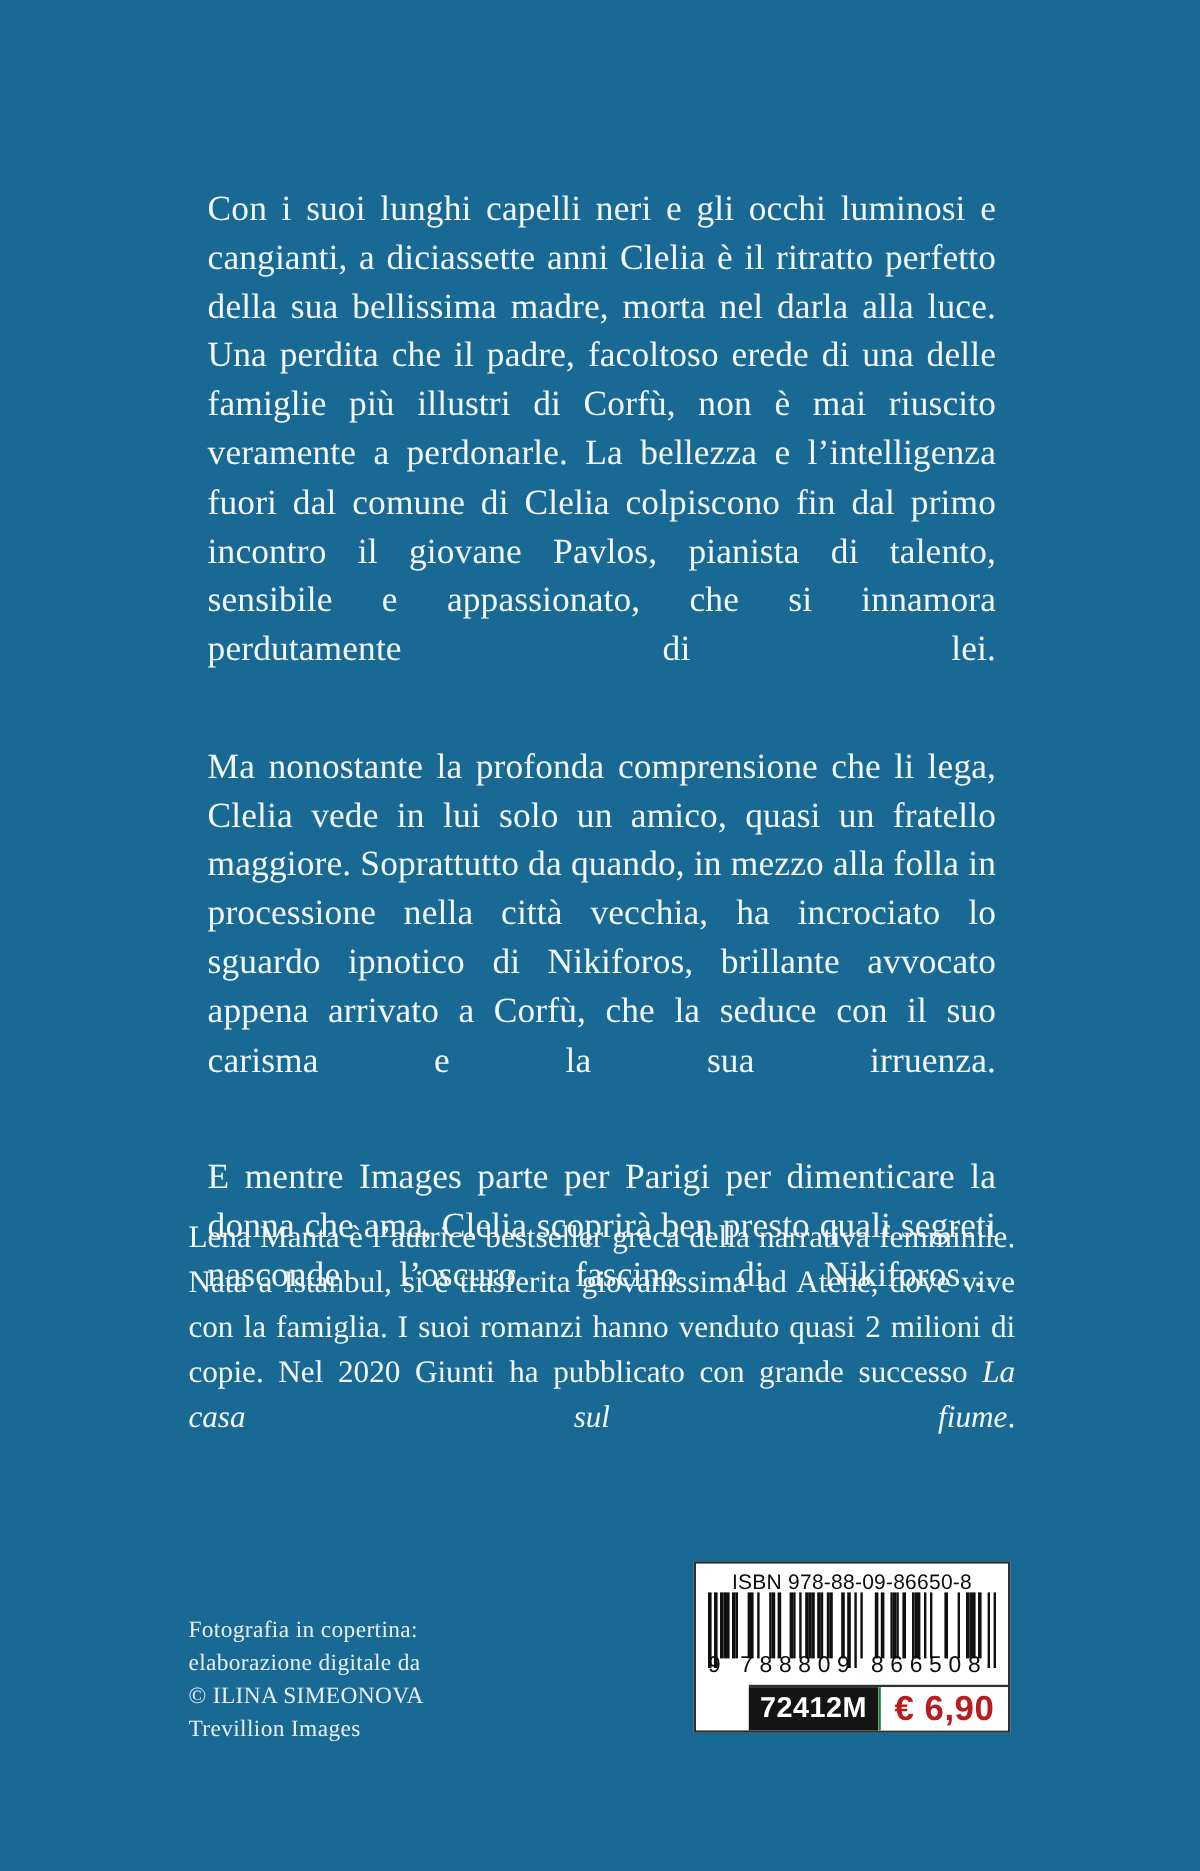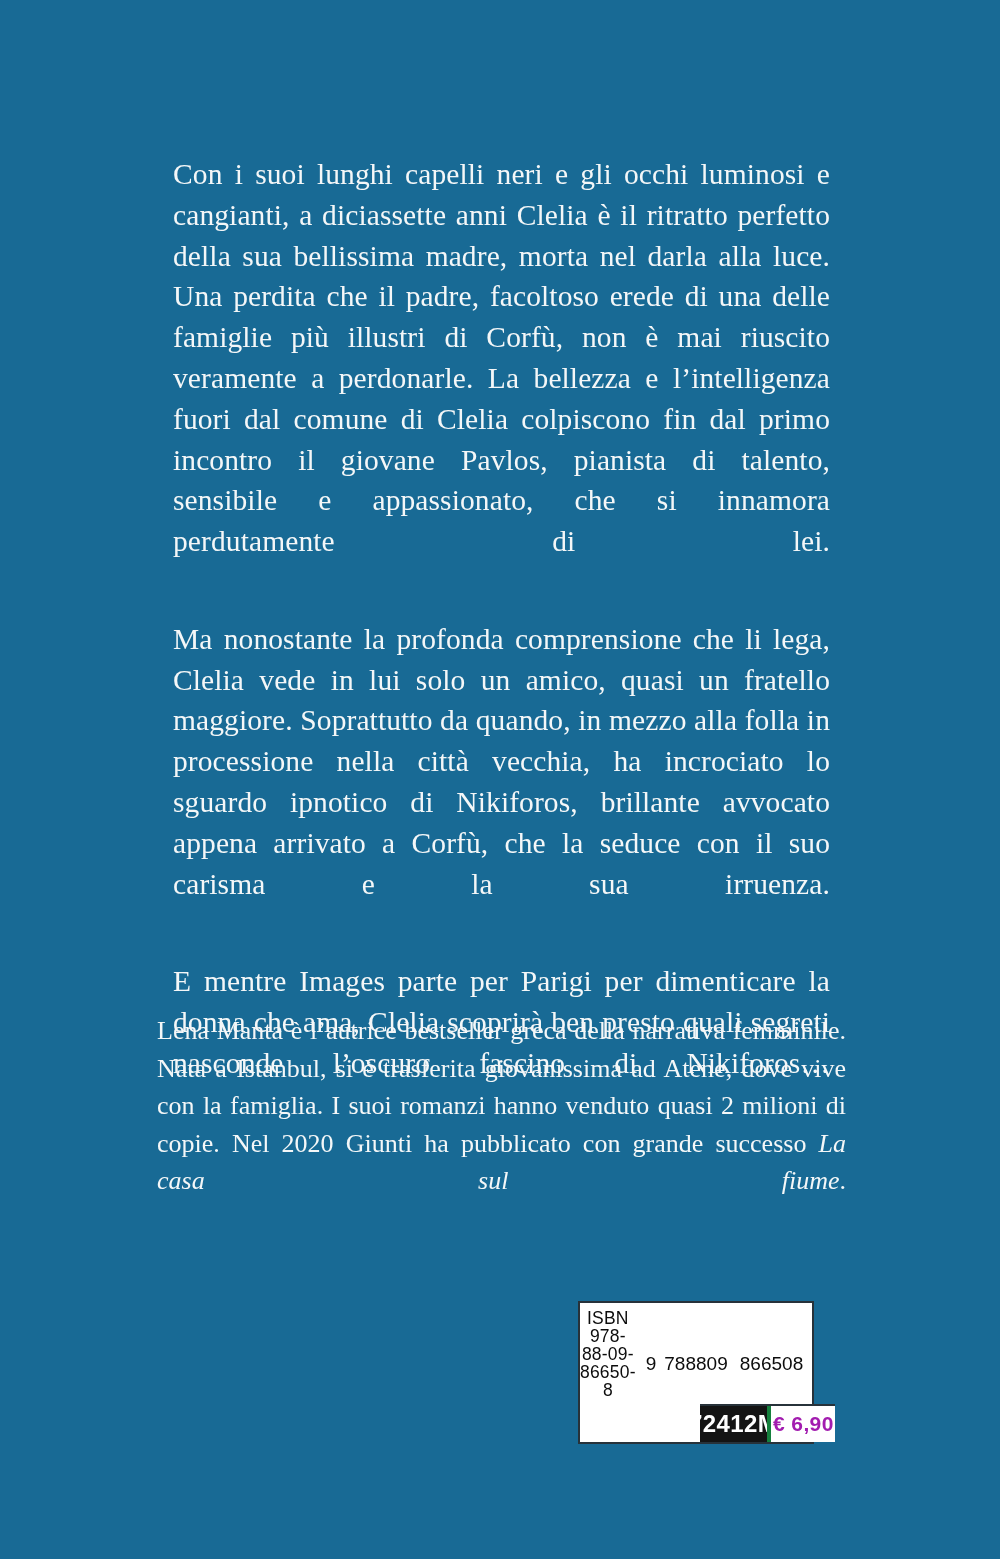--- a/index.html
+++ b/index.html
@@ -76,27 +76,27 @@
     line-height: 27.5px;
     letter-spacing: 0.3px;
   }
   .photo-credit div { white-space: nowrap; }
 
   
   .barcode-box {
     position: absolute;
     left: 578px;
     top: 1301px;
-    width: 236px;
+    width: 264px;
     height: 143px;
     background: #ffffff;
     border: 2px solid #27323a;
     box-sizing: border-box;
     display: flex;
-    flex-direction: row;
+    flex-direction: column;
   }
   .isbn-line {
     text-align: center;
     font-family: "Liberation Sans", "DejaVu Sans", sans-serif;
     font-size: 17.5px;
     color: #0c0c0c;
     letter-spacing: 0.2px;
     padding-top: 6px;
     height: 24px;
     box-sizing: border-box;
@@ -161,47 +161,53 @@
     font-weight: bold;
     font-size: 24px;
     display: flex;
     align-items: center;
     justify-content: center;
     letter-spacing: 0.4px;
   }
   .price-cell {
     width: 50%;
     background: #ffffff;
-    color: #a21caf;
+    color: #b91c1c;
     font-family: "Liberation Sans", "DejaVu Sans", sans-serif;
     font-weight: bold;
-    font-size: 21px;
+    font-size: 29px;
     display: flex;
     align-items: center;
     justify-content: center;
     letter-spacing: 0.4px;
-    border-left: 4px solid #15803d;
+    border-left: 2px solid #15803d;
     box-sizing: border-box;
   }
 </style>
 </head>
 <body>
 
 <div class="cover">
 
   <div class="blurb">
     <p>Con i suoi lunghi capelli neri e gli occhi luminosi e cangianti, a diciassette anni Clelia è il ritratto perfetto della sua bellissima madre, morta nel darla alla luce. Una perdita che il padre, facoltoso erede di una delle famiglie più illustri di Corfù, non è mai riuscito veramente a perdonarle. La bellezza e l’intelligenza fuori dal comune di Clelia colpiscono fin dal primo incontro il giovane Pavlos, pianista di talento, sensibile e appassionato, che si innamora perdutamente di lei.</p>
     <p>Ma nonostante la profonda comprensione che li lega, Clelia vede in lui solo un amico, quasi un fratello maggiore. Soprattutto da quando, in mezzo alla folla in processione nella città vecchia, ha incrociato lo sguardo ipnotico di Nikiforos, brillante avvocato appena arrivato a Corfù, che la seduce con il suo carisma e la sua irruenza.</p>
     <p>E mentre Images parte per Parigi per dimenticare la donna che ama, Clelia scoprirà ben presto quali segreti nasconde l’oscuro fascino di Nikiforos…</p>
   </div>
 
   <div class="bio">
     <p><span>Lena Manta è l’autrice bestseller greca della narrativa femminile. Nata a Istanbul, si è trasferita giovanissima ad Atene, dove vive con la famiglia. I suoi romanzi hanno venduto quasi 2 milioni di copie. Nel 2020 Giunti ha pubblicato con grande successo </span><em>La casa sul fiume</em><span>.</span></p>
   </div>
 
+  <div class="photo-credit">
+    <div>Fotografia in copertina:</div>
+    <div>elaborazione digitale da</div>
+    <div>© ILINA SIMEONOVA</div>
+    <div>Trevillion Images</div>
+  </div>
 
   <div class="barcode-box">
     <div class="isbn-line">ISBN 978-88-09-86650-8</div>
 
     <div class="bars-area">
       <div class="bars" id="bars">
           <i class="guard" style="width: 3px;"></i>
           <i class="sp guard" style="width: 3px;"></i>
           <i class="guard" style="width: 3px;"></i>
           <i class="sp" style="width: 3px;"></i>

